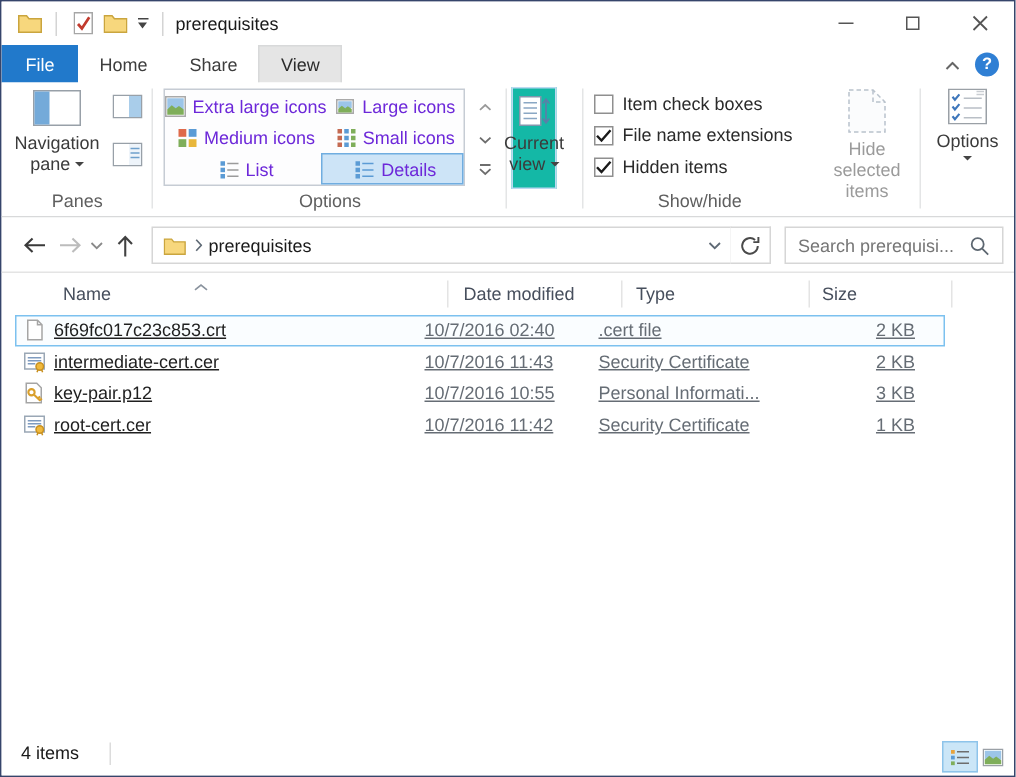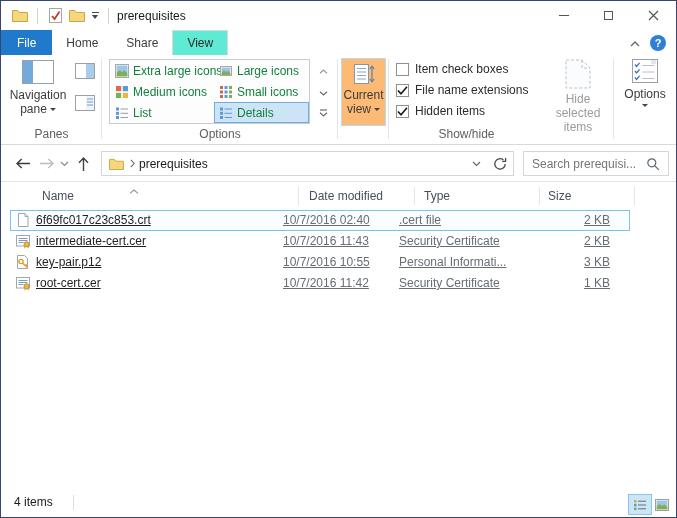--- a/index.html
+++ b/index.html
@@ -17,49 +17,49 @@
   .tb-title { margin-left:2px; color:#1a1a1a; }
   .tb-spacer { flex:1; }
   .winctl { width:45px; height:29px; display:flex; align-items:center; justify-content:center; }
   .ic-min { width:10px; height:1px; background:#555; }
   .ic-max { width:9px; height:9px; border:1px solid #555; }
 
   
   .tabstrip { position:absolute; left:0; top:29px; width:675px; height:25px; display:flex; align-items:stretch; }
   .tab { min-width:50px; padding:0 14px; display:flex; align-items:center; justify-content:center; color:#3d3d3d; }
   .tab-file { background:#2179cb; color:#fff; padding:0 16px; }
-  .tab-active { background:#5eead4; border:1px solid #d8d9da; border-bottom:none; color:#2b2b2b; }
+  .tab-active { background:#e5e5e5; border:1px solid #d8d9da; border-bottom:none; color:#2b2b2b; }
   .tab-right { margin-left:auto; display:flex; align-items:center; gap:10px; padding-right:10px; }
   .help-circle { width:16px; height:16px; border-radius:50%; background:#2f7fd4; color:#fff; font-size:11px; font-weight:bold; display:flex; align-items:center; justify-content:center; }
 
   
   .ribbon { position:absolute; left:0; top:54px; width:675px; height:90px; background:#fff; border-bottom:1px solid #d8d9da; }
   .rgroup { position:absolute; top:0; height:89px; }
   .rgroup-sep { position:absolute; right:0; top:4px; height:80px; width:1px; background:#e4e5e6; }
   .rgroup-label { position:absolute; bottom:3px; left:0; width:100%; text-align:center; color:#5f5f5f; }
   .bigbtn { position:absolute; display:flex; flex-direction:column; align-items:center; text-align:center; line-height:14px; color:#3b3b3b; }
   .tri-sm { display:inline-block; width:0; height:0; border-left:3px solid transparent; border-right:3px solid transparent; border-top:3.5px solid #444; margin-left:3px; vertical-align:middle; }
 
   
   .g-panes { left:0; width:101px; }
   .navpane-btn { left:5px; top:5px; width:64px; }
   .navpane-btn svg { margin-bottom:4px; }
   .smallpane { position:absolute; left:72px; width:24px; height:20px; display:flex; align-items:center; justify-content:center; }
 
   
   .g-layout { left:101px; width:236px; }
   .gallery { position:absolute; left:7px; top:4px; width:201px; height:65px; border:1px solid #c6ccd4; background:#fdfdfe; display:grid; grid-template-columns:104px 95px; grid-auto-rows:21px; align-items:center; }
-  .gal-item { display:flex; align-items:center; height:21px; padding-left:4px; color:#15803d; white-space:nowrap; border:1px solid transparent; }
+  .gal-item { display:flex; align-items:center; height:21px; padding-left:4px; color:#6d28d9; white-space:nowrap; border:1px solid transparent;justify-content:center; }
   .gal-item svg { margin-right:4px; flex:none; }
   .gal-selected { background:#cde4f7; border:1px solid #70ade0; }
   .gal-scroll { position:absolute; left:212px; top:4px; width:18px; height:65px; display:flex; flex-direction:column; align-items:center; justify-content:space-between; padding:4px 0; }
 
   
   .g-curview { left:337px; width:51px; }
-  .curview-btn { left:3px; top:3px; width:45px; height:68px; background:#fdba74; border:1px solid #bcd9f1; }
+  .curview-btn { left:3px; top:3px; width:30px; height:68px; background:#14b8a6; border:1px solid #bcd9f1; }
   .curview-btn svg { margin-top:4px; margin-bottom:3px; }
 
   
   .g-showhide { left:388px; width:225px; }
   .cb-row { position:absolute; left:7px; display:flex; align-items:center; height:16px; }
   .cb-box { width:13px; height:13px; border:1px solid #8f8f8f; background:#fff; margin-right:6px; display:flex; align-items:center; justify-content:center; }
   .cb-label { color:#2b2b2b; white-space:nowrap; }
   .hidesel-btn { left:158px; top:4px; width:62px; color:#9b9b9b; }
   .hidesel-btn svg { margin-bottom:3px; }
   .g-showhide .rgroup-label { width:155px; }

